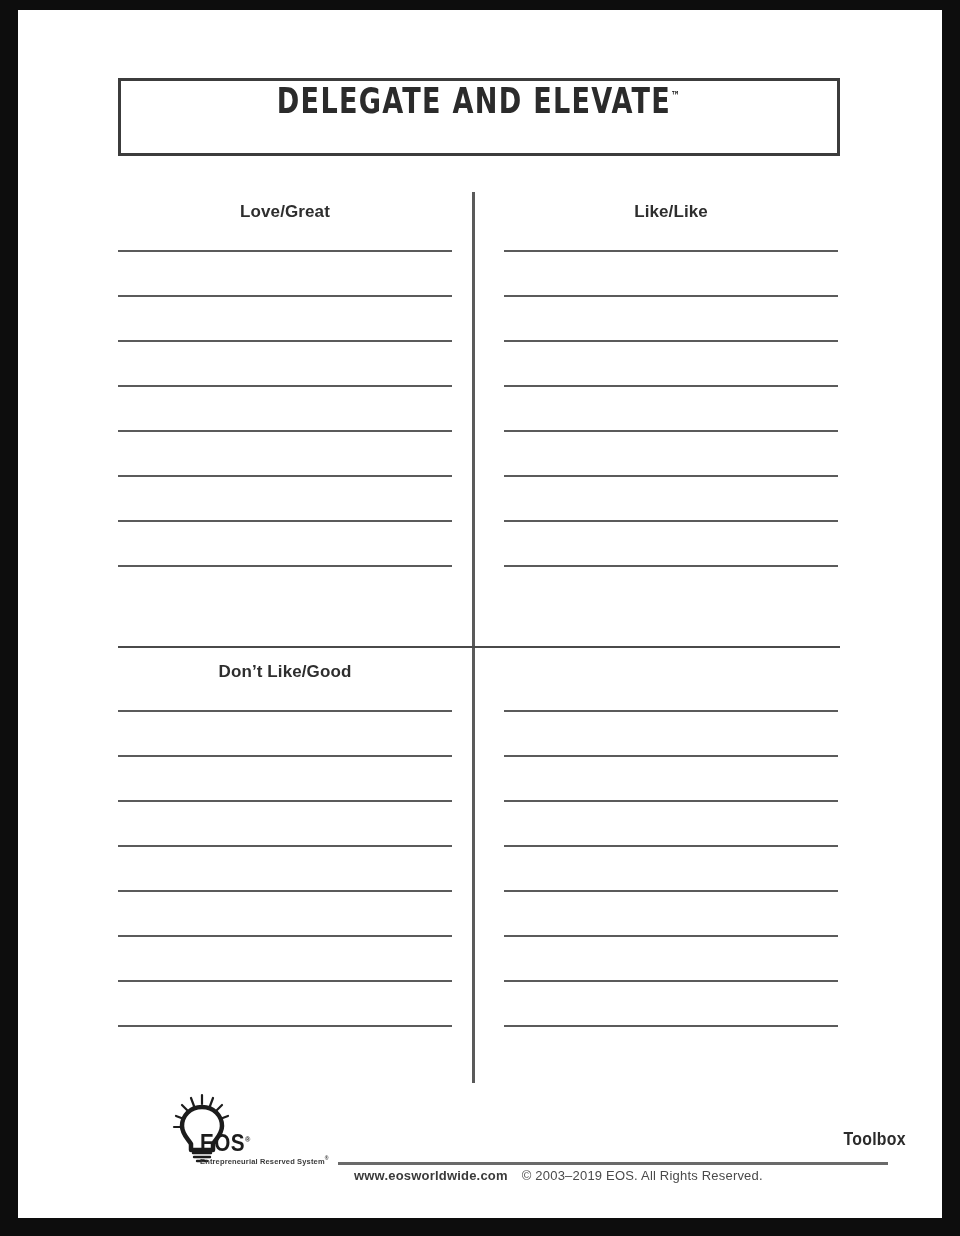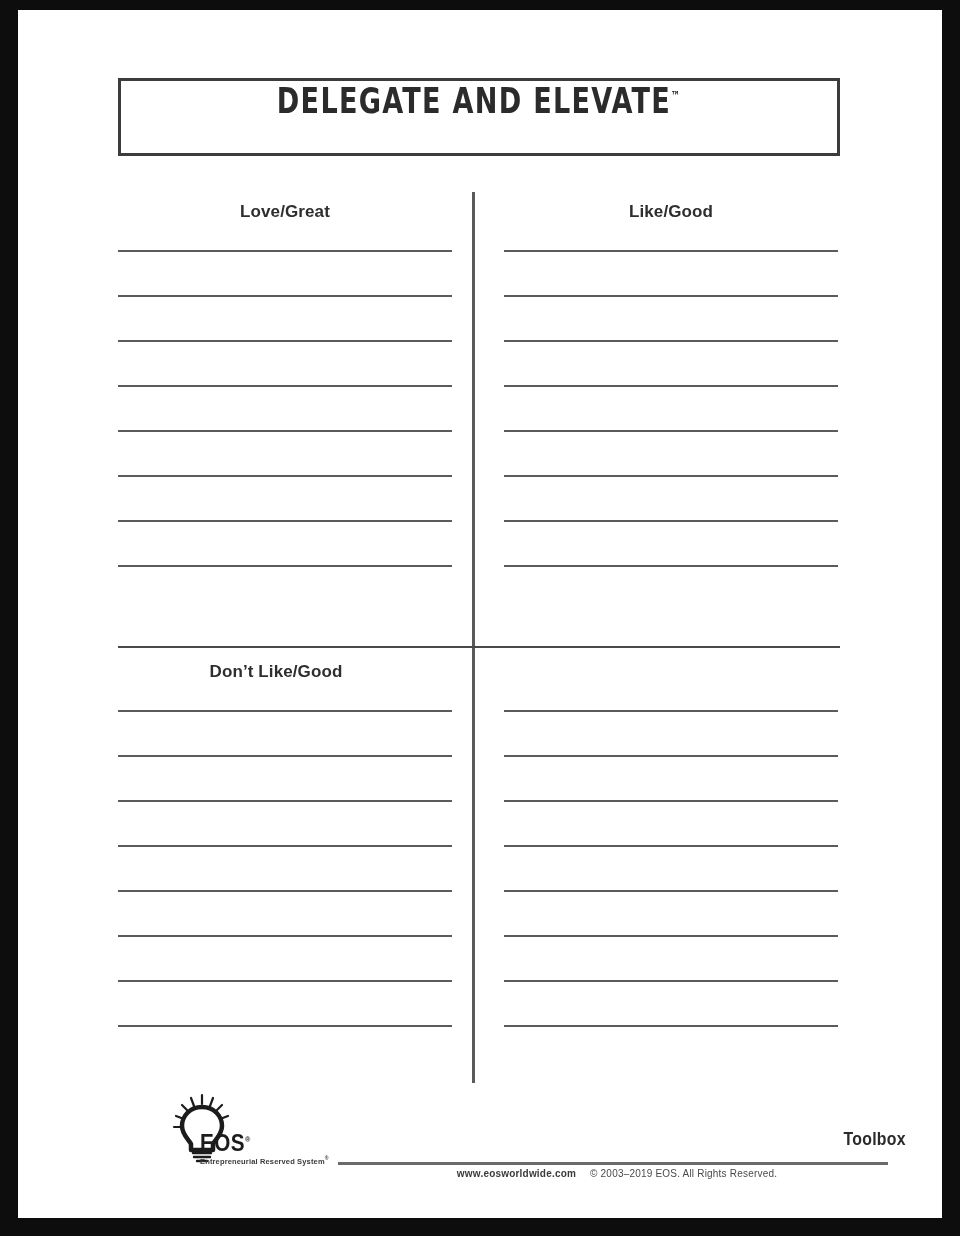--- a/index.html
+++ b/index.html
@@ -90,21 +90,21 @@
     position: absolute;
     font-weight: 700;
     font-size: 17px;
     color: #2e2e2e;
     letter-spacing: 0.1px;
     text-align: center;
     white-space: nowrap;
   }
   .head-tl { left: 100px; top: 192px; width: 334px; }
   .head-tr { left: 486px; top: 192px; width: 334px; }
-  .head-bl { left: 91px; top: 652px; width: 334px; }
+  .head-bl { left: 100px; top: 652px; width: 334px; }
   .head-br { left: 486px; top: 652px; width: 334px; }
 
   
   .lines {
     position: absolute;
     width: 334px;
   }
   .lines-tl { left: 100px; top: 240px; }
   .lines-tr { left: 486px; top: 240px; }
   .lines-bl { left: 100px; top: 700px; }
@@ -183,25 +183,24 @@
   .footer-rule {
     position: absolute;
     left: 272px;
     top: 77px;
     width: 550px;
     height: 3px;
     background: #6a6a6a;
   }
   .footer-legal {
     position: absolute;
-    left: 276px;
+    left: 288px;
     top: 83px;
     width: 550px;
-    text-align: center;
-    font-size: 10px;
+    font-size: 13px;
     color: #4a4a4a;
     letter-spacing: 0.2px;
     white-space: nowrap;
   }
   .legal-url {
     font-weight: 700;
     color: #3a3a3a;
     text-decoration: none;
   }
   .legal-sep { display: inline-block; width: 14px; }
@@ -214,21 +213,21 @@
   <div class="title-box">
     <div class="title-text"><span>DELEGATE AND ELEVATE</span><span class="title-tm">™</span></div>
   </div>
 
   <div class="grid">
 
     <div class="v-divider"></div>
     <div class="h-divider"></div>
 
     <div class="quad-head head-tl">Love/Great</div>
-    <div class="quad-head head-tr">Like/Good</div>
+    <div class="quad-head head-tr">Like/Like</div>
     <div class="quad-head head-bl">Don’t Like/Good</div>
 
     <div class="lines lines-tl">
         <div class="wline"></div>
         <div class="wline"></div>
         <div class="wline"></div>
         <div class="wline"></div>
         <div class="wline"></div>
         <div class="wline"></div>
         <div class="wline"></div>

